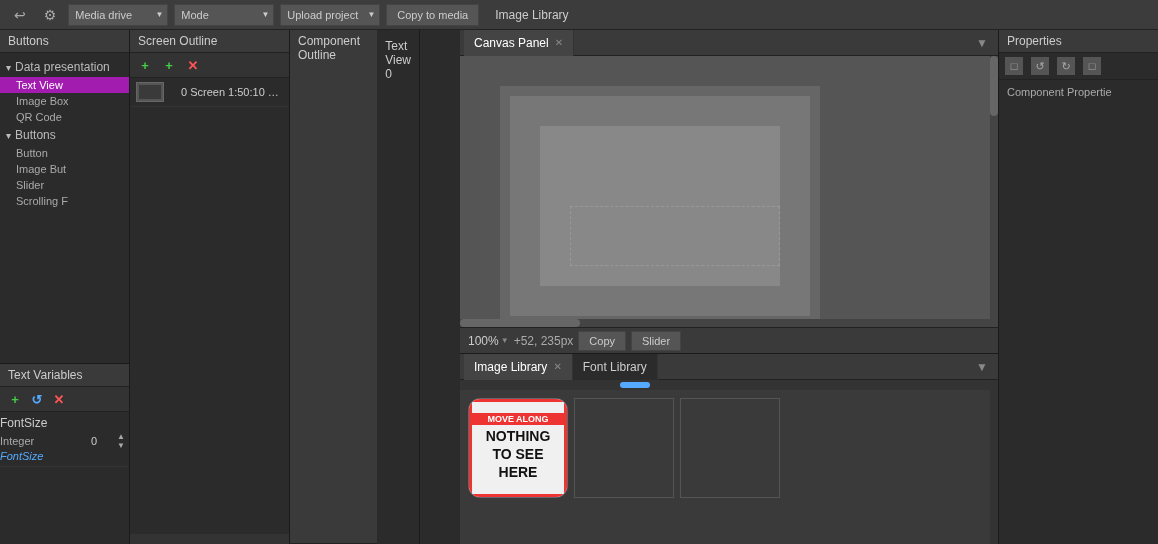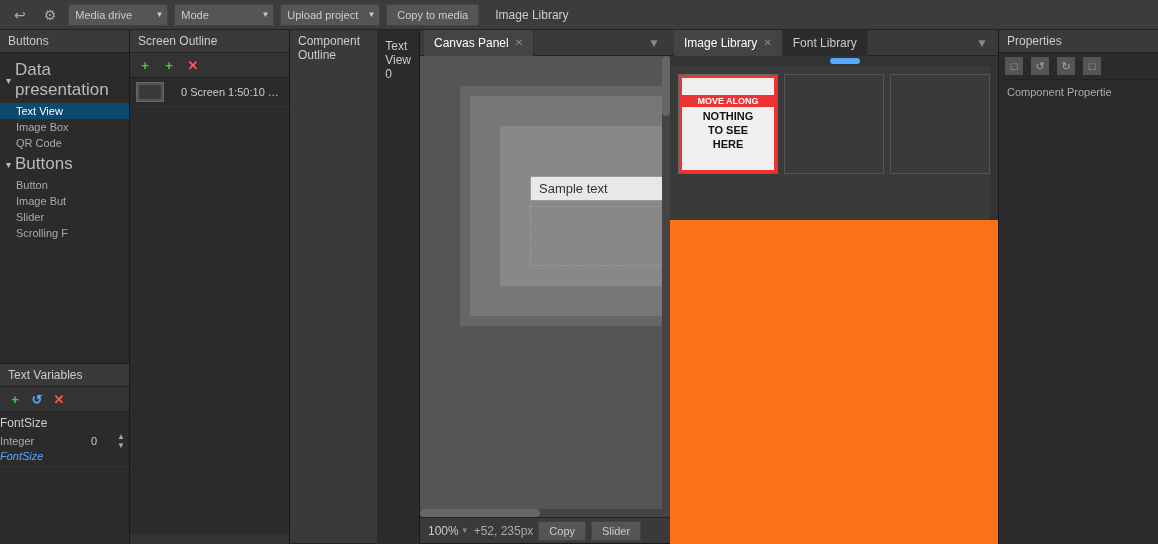--- a/index.html
+++ b/index.html
@@ -102,40 +102,40 @@
       color: #ccc;
       border-bottom: 1px solid #222;
     }
     .toolbox-content {
       padding: 4px 0;
       overflow-y: auto;
     }
     .toolbox-group-label {
       color: #bbb;
       padding: 3px 6px;
-      font-size: 17px;
+      font-size: 12px;
       display: flex;
       align-items: center;
       gap: 4px;
     }
     .toolbox-group-label::before {
       content: '▾';
       font-size: 10px;
     }
     .toolbox-item {
       padding: 2px 16px;
       color: #aaa;
       font-size: 11px;
       cursor: pointer;
       white-space: nowrap;
       overflow: hidden;
       text-overflow: ellipsis;
     }
     .toolbox-item.selected {
-      background: #0c4a6e;
+      background: #a21caf;
       color: #fff;
     }
 
     
     .user-variables {
       height: 180px;
       flex-shrink: 0;
       display: flex;
       flex-direction: column;
     }
@@ -288,23 +288,24 @@
       font-size: 12px;
       color: #ccc;
       padding: 3px 0;
       cursor: pointer;
     }
 
     
     .center-panel {
       flex: 1;
       display: flex;
-      flex-direction: row;
-      background: #f97316;
-      overflow: hidden;
+      flex-direction: column;
+      background: #000000;
+      overflow: hidden;
+      margin-left: 40px;
     }
 
     
     .canvas-area {
       flex: 1;
       display: flex;
       flex-direction: column;
       border-bottom: 1px solid #1a1a1a;
       min-height: 0;
     }
@@ -502,20 +503,21 @@
       width: 100px;
       height: 100px;
       background: #555;
       border: 1px solid #666;
       flex-shrink: 0;
       overflow: hidden;
       position: relative;
     }
     .il-image-thumb.has-image {
       background: #fff;
+      border-radius: 12px;
     }
     .il-move-along {
       width: 100%;
       height: 100%;
       background: #f0f0f0;
       display: flex;
       flex-direction: column;
       align-items: center;
       justify-content: center;
       border: 3px solid #e33;
@@ -524,21 +526,21 @@
       background: #e33;
       color: #fff;
       font-weight: bold;
       font-size: 9px;
       padding: 1px 4px;
       text-align: center;
       width: 100%;
     }
     .il-move-along-text {
       font-weight: bold;
-      font-size: 11px;
+      font-size: 14px;
       text-align: center;
       color: #111;
       line-height: 1.3;
       padding: 2px;
     }
     .il-image-thumb2 {
       width: 100px;
       height: 100px;
       background: #3a3a3a;
       border: 1px solid #555;
@@ -680,21 +682,20 @@
           <span>Canvas Panel</span>
           <span class="tab-close">✕</span>
         </div>
         <span class="tab-minimize">▼</span>
       </div>
 
       <div class="canvas-viewport">
         <div class="canvas-inner">
           <div class="canvas-slide">
             <div class="canvas-content-area">
-              <div class="text-box">Sample text</div>
               <div class="text-box-dashed"></div>
             </div>
           </div>
         </div>
         <div class="canvas-scrollbar-v">
           <div class="canvas-scrollbar-v-thumb"></div>
         </div>
       </div>
 
       <div class="canvas-scrollbar-h">

